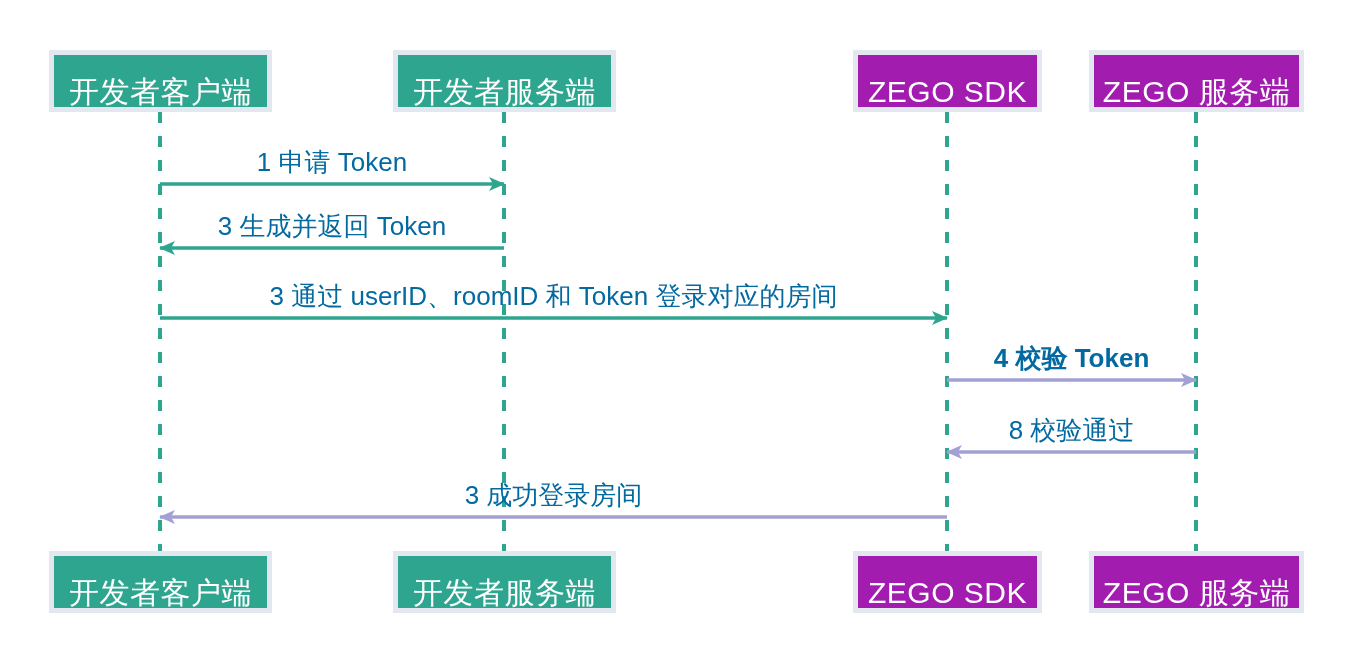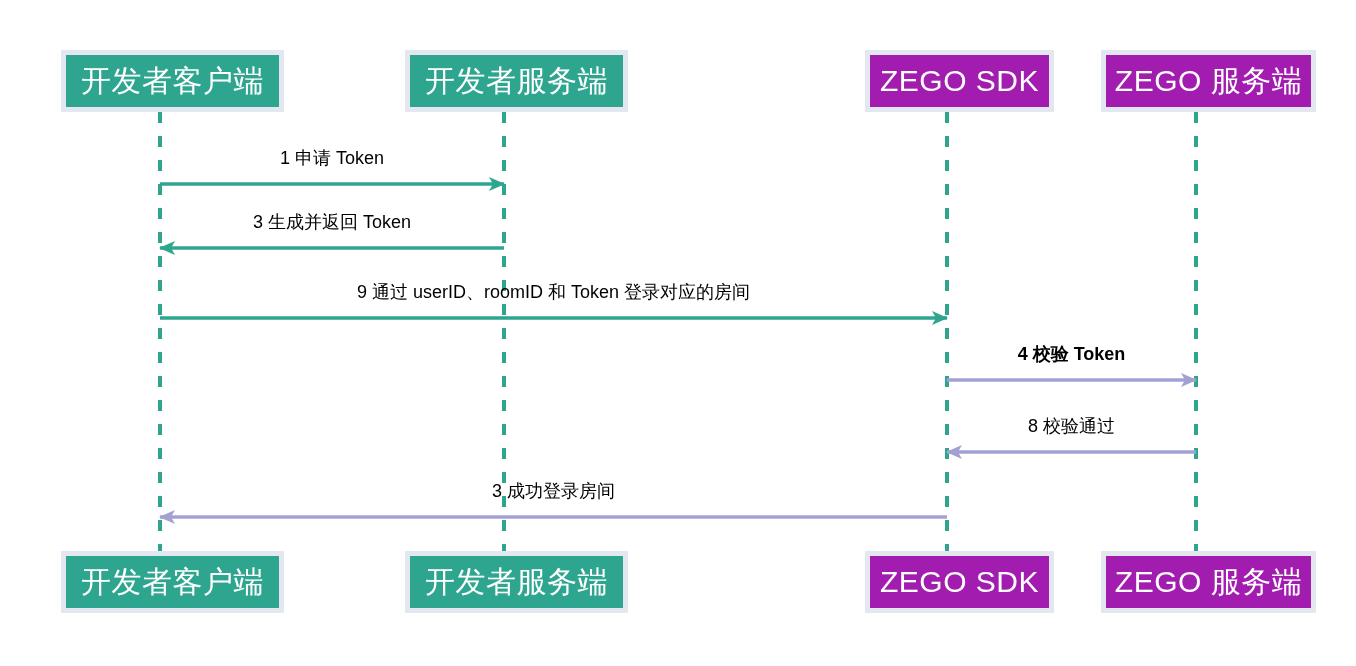--- a/index.html
+++ b/index.html
@@ -21,40 +21,39 @@
     position: absolute;
     left: 0;
     top: 0;
     width: 1356px;
     height: 666px;
   }
   .participant-box {
     position: absolute;
     box-sizing: border-box;
     display: flex;
-    align-items: center;
+    align-items: flex-end;
     justify-content: center;
     color: #ffffff;
     font-size: 30px;
     letter-spacing: 0.5px;
     line-height: 1;
     white-space: nowrap;
     border: 5px solid #e2e7f0;
-    margin-left: 12px;
   }
   .participant-box.teal {
     background: #2ea58f;
   }
   .participant-box.purple {
     background: #a21caf;
   }
   .msg-label {
     position: absolute;
-    color: #000000;
-    font-size: 18px;
+    color: #0369a1;
+    font-size: 26px;
     line-height: 1;
     white-space: nowrap;
     transform: translateX(-50%);
   }
 </style>
 </head>
 <body>
 
 <div id="diagram-root">
 
@@ -113,19 +112,19 @@
       <div class="participant-box purple" style="left: 853px; top: 551px; width: 189px; height: 62px;">
         <span>ZEGO SDK</span>
       </div>
       <div class="participant-box purple" style="left: 1089px; top: 551px; width: 215px; height: 62px;">
         <span>ZEGO 服务端</span>
       </div>
     </div>
   <div id="message-labels">
       <div class="msg-label" style="left: 332px; top: 149px;">1 申请 Token</div>
       <div class="msg-label" style="left: 332px; top: 213px;">3 生成并返回 Token</div>
-      <div class="msg-label" style="left: 553.5px; top: 283px;">9 通过 userID、roomID 和 Token 登录对应的房间</div>
+      <div class="msg-label" style="left: 553.5px; top: 283px;">3 通过 userID、roomID 和 Token 登录对应的房间</div>
       <div class="msg-label" style="left: 1071.5px; top: 345px; font-weight: bold;">4 校验 Token</div>
       <div class="msg-label" style="left: 1071.5px; top: 417px;">8 校验通过</div>
       <div class="msg-label" style="left: 553.5px; top: 482px;">3 成功登录房间</div>
     </div>
 
 </div>
 
 </body></html>

